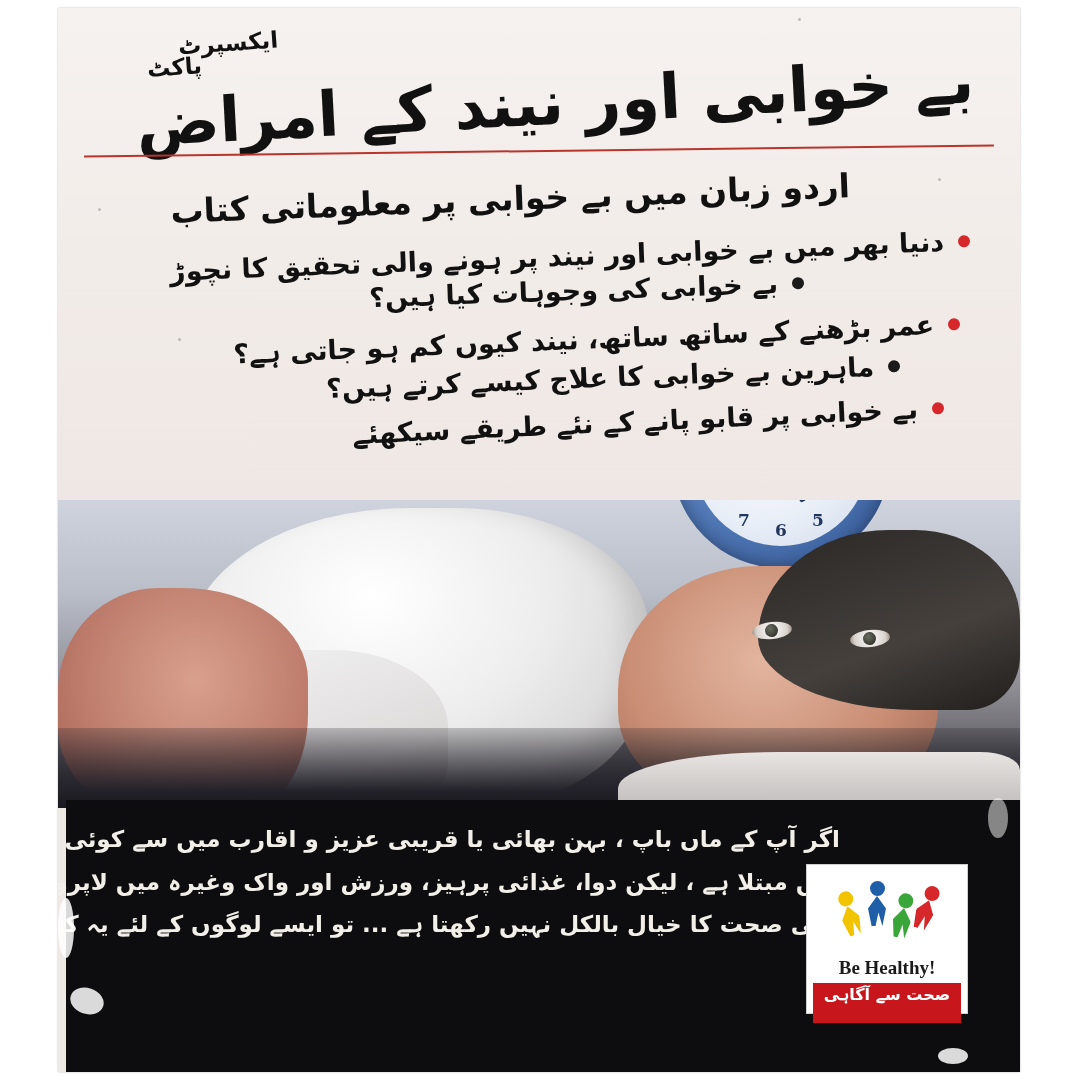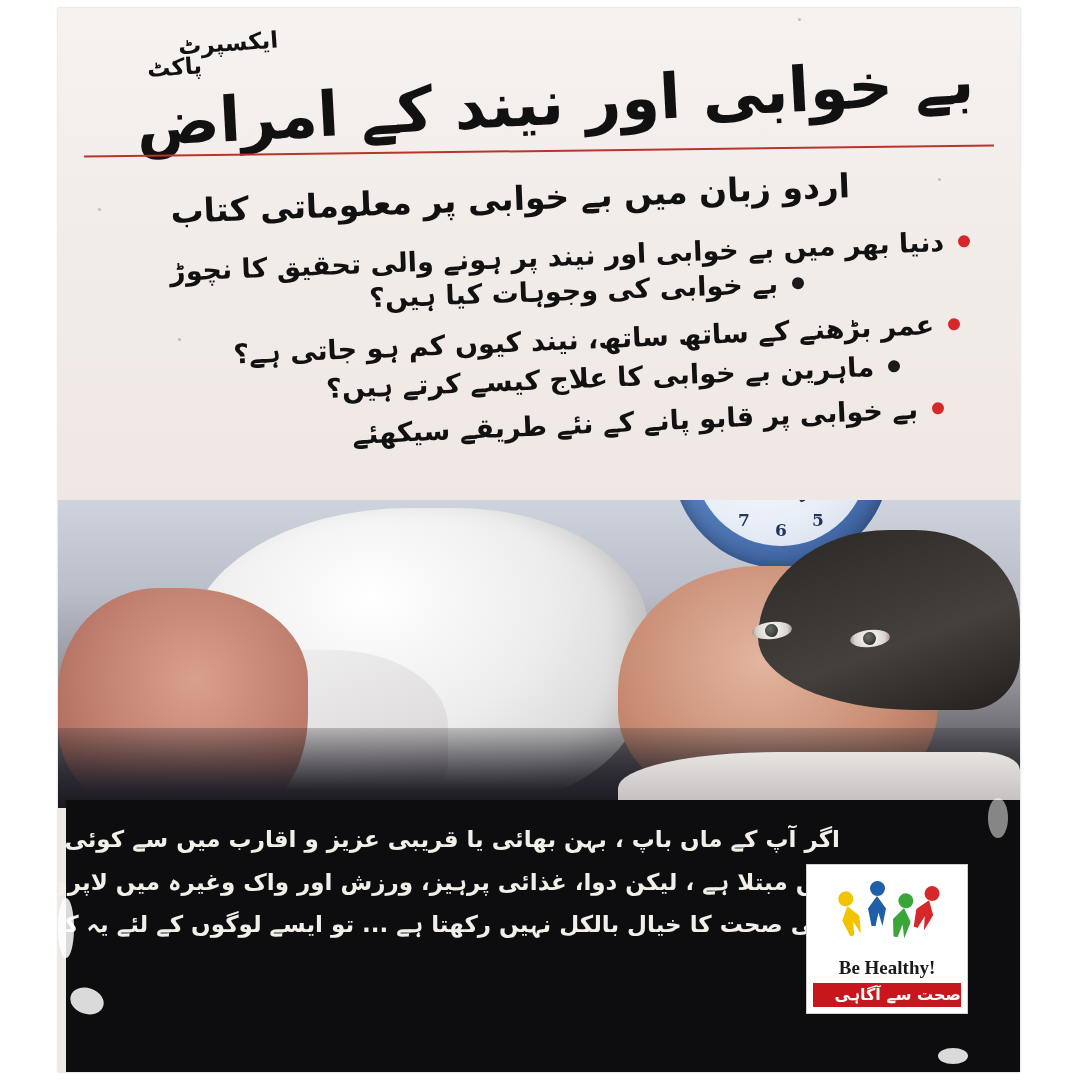--- a/index.html
+++ b/index.html
@@ -338,27 +338,27 @@
     left: 0; top: 92px; width: 100%;
     text-align: center;
     font-family: "Liberation Serif", serif;
     font-size: 19px;
     font-weight: bold;
     color: #1b1b1b;
   }
   .logo-ribbon {
     position: absolute;
     left: 6px; top: 118px;
-    width: 148px; height: 24px;
+    width: 148px; height: 40px;
     background: #c8171c;
     color: #ffffff;
     font-size: 16px;
     font-weight: bold;
     direction: rtl;
-    text-align: right;
+    text-align: center;
     line-height: 24px;
     letter-spacing: 1px;
   }
 
   
   .wear {
     position: absolute;
     background: #ffffff;
     opacity: 0.85;
     border-radius: 50%;

